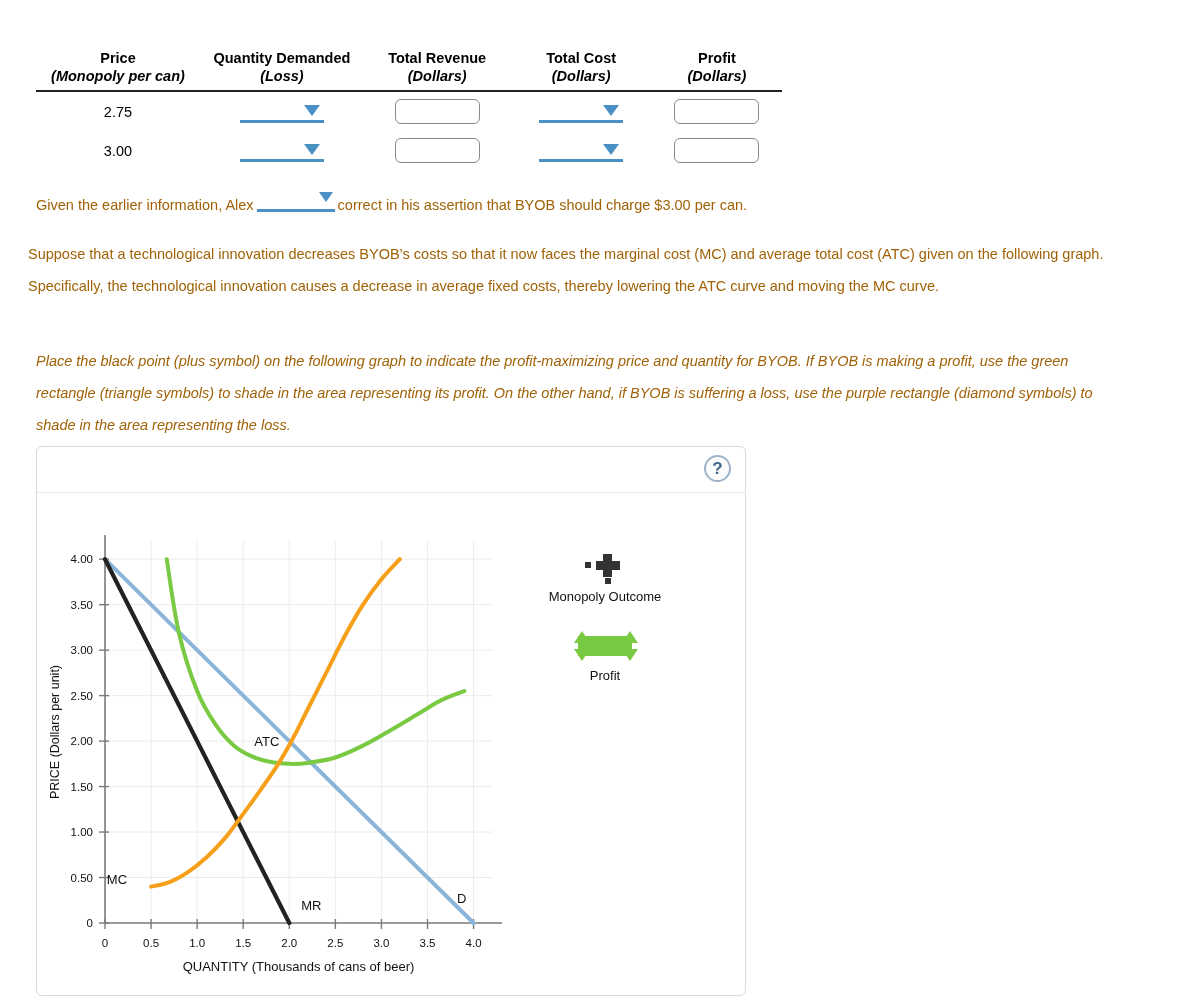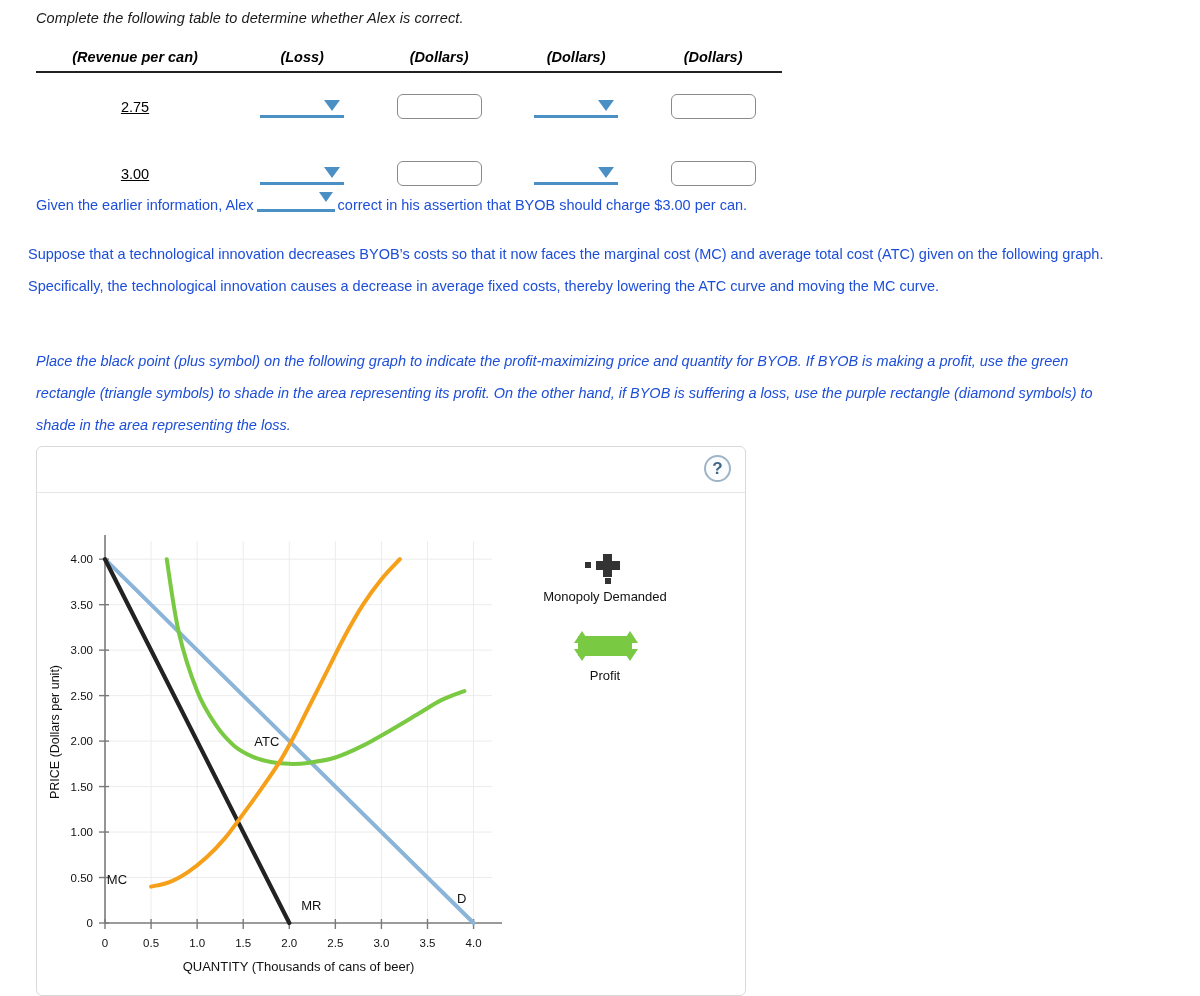--- a/index.html
+++ b/index.html
@@ -24,21 +24,21 @@
   .tbl table { border-collapse: collapse; width: 746px; }
   .th-main {
     font-weight: bold; font-size: 14.5px; text-align: center;
     padding: 2px 4px 1px 4px; white-space: nowrap;
   }
   .th-sub {
     font-style: italic; font-weight: bold; font-size: 14.5px;
     text-align: center; padding: 1px 4px 6px 4px; white-space: nowrap;
   }
   .hdr-rule td { border-bottom: 2px solid #222; height: 0; padding: 0; }
-  .cell { text-align: center; padding: 21px 4px; height: 33px; vertical-align: middle; text-decoration: underline; }
+  .cell { text-align: center; padding: 7px 4px; height: 33px; vertical-align: middle; }
   .price-cell { font-size: 14.5px; text-align: center; }
 
   
   .dd {
     display: inline-block; position: relative;
     width: 84px; height: 22px; vertical-align: middle;
     border-bottom: 3px solid #4a90c4;
   }
   .dd .tri {
     position: absolute; right: 4px; top: 4px;
@@ -53,21 +53,21 @@
     display: inline-block;
     width: 85px; height: 25px;
     border: 1px solid #8a8a8a;
     border-radius: 6px;
     background: #fff;
     vertical-align: middle;
   }
 
   
   .para {
-    position: absolute; font-size: 14.5px; color: #1d4ed8;
+    position: absolute; font-size: 14.5px; color: #a16207;
     line-height: 32px;
   }
   .para.it { font-style: italic; }
   .inline-dd {
     display: inline-block; position: relative;
     width: 78px; height: 17px; margin: 0 3px -2px 3px;
     border-bottom: 3px solid #4a90c4;
   }
   .inline-dd .tri {
     position: absolute; right: 2px; top: -3px;
@@ -115,27 +115,33 @@
 
   svg.plot { position: absolute; left: 0; top: 0; }
   .axis-txt { font-family: "Liberation Sans", sans-serif; font-size: 11.5px; fill: #111; }
   .curve-lab { font-family: "Liberation Sans", sans-serif; font-size: 13px; fill: #111; }
 </style>
 </head>
 <body>
 
 <div class="page">
 
-  <div class="intro">Complete the following table to determine whether Alex is correct.</div>
 
   <div class="tbl">
     <table>
       <thead>
         <tr>
-          <th class="th-sub">(Revenue per can)</th>
+          <th class="th-main" style="width:160px">Price</th>
+          <th class="th-main" style="width:160px">Quantity Demanded</th>
+          <th class="th-main" style="width:143px">Total Revenue</th>
+          <th class="th-main" style="width:138px">Total Cost</th>
+          <th class="th-main" style="width:127px">Profit</th>
+        </tr>
+        <tr>
+          <th class="th-sub">(Monopoly per can)</th>
           <th class="th-sub">(Loss)</th>
           <th class="th-sub">(Dollars)</th>
           <th class="th-sub">(Dollars)</th>
           <th class="th-sub">(Dollars)</th>
         </tr>
         <tr class="hdr-rule">
           <td colspan="5"></td>
         </tr>
       </thead>
       <tbody>
@@ -263,21 +269,21 @@
         </svg>
 
       <div class="legend" style="left:478px; top:58px; position:absolute; width:180px;">
         <div>
           <div class="plusglyph">
             <span class="dotL"></span>
               <span class="bar-h"></span>
               <span class="bar-v"></span>
               <span class="dotB"></span>
           </div>
-          <div class="lab">Monopoly Demanded</div>
+          <div class="lab">Monopoly Outcome</div>
         </div>
         <div>
           <div class="rectglyph">
             <span class="body" style="background:#7ac943"></span>
             <span class="hnd" style="left:4px;  top:1px;  border-left:8px solid transparent;border-right:8px solid transparent;border-bottom:12px solid #7ac943;"></span>
             <span class="hnd" style="left:52px; top:1px;  border-left:8px solid transparent;border-right:8px solid transparent;border-bottom:12px solid #7ac943;"></span>
             <span class="hnd" style="left:4px;  top:19px; border-left:8px solid transparent;border-right:8px solid transparent;border-top:12px solid #7ac943;"></span>
             <span class="hnd" style="left:52px; top:19px; border-left:8px solid transparent;border-right:8px solid transparent;border-top:12px solid #7ac943;"></span>
           </div>
           <div class="lab">Profit</div>

